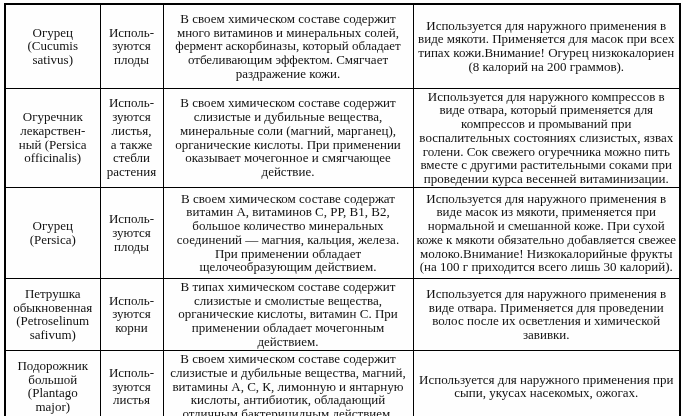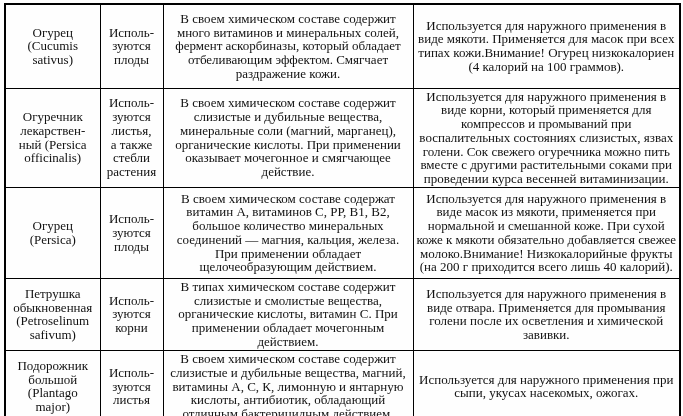--- a/index.html
+++ b/index.html
@@ -58,55 +58,55 @@
     </colgroup>
     <tbody>
       <tr class="r1">
         <td class="c-name">Огурец
 (Cucumis
 sativus)</td>
         <td class="c-parts">Исполь-
 зуются
 плоды</td>
         <td class="c-comp">В своем химическом составе содержит много витаминов и минеральных солей, фермент аскорбиназы, который обладает отбеливающим эффектом. Смягчает раздражение кожи.</td>
-        <td class="c-usage">Используется для наружного применения в виде мякоти. Применяется для масок при всех типах кожи.Внимание! Огурец низкокалориен (4 калорий на 100 граммов).</td>
+        <td class="c-usage">Используется для наружного применения в виде мякоти. Применяется для масок при всех типах кожи.Внимание! Огурец низкокалориен (8 калорий на 200 граммов).</td>
       </tr>
       <tr class="r2">
         <td class="c-name">Огуречник
 лекарствен-
 ный (Persica
 officinalis)</td>
         <td class="c-parts">Исполь-
 зуются
 листья,
 а также
 стебли
 растения</td>
         <td class="c-comp">В своем химическом составе содержит слизистые и дубильные вещества, минеральные соли (магний, марганец), органические кислоты. При применении оказывает мочегонное и смягчающее действие.</td>
-        <td class="c-usage">Используется для наружного применения в виде корни, который применяется для компрессов и промываний при воспалительных состояниях слизистых, язвах голени. Сок свежего огуречника можно пить вместе с другими растительными соками при проведении курса весенней витаминизации.</td>
+        <td class="c-usage">Используется для наружного компрессов в виде отвара, который применяется для компрессов и промываний при воспалительных состояниях слизистых, язвах голени. Сок свежего огуречника можно пить вместе с другими растительными соками при проведении курса весенней витаминизации.</td>
       </tr>
       <tr class="r3">
         <td class="c-name">Огурец
 (Persica)</td>
         <td class="c-parts">Исполь-
 зуются
 плоды</td>
         <td class="c-comp">В своем химическом составе содержат витамин А, витаминов С, РР, В1, В2, большое количество минеральных соединений — магния, кальция, железа. При применении обладает щелочеобразующим действием.</td>
-        <td class="c-usage">Используется для наружного применения в виде масок из мякоти, применяется при нормальной и смешанной коже. При сухой коже к мякоти обязательно добавляется свежее молоко.Внимание! Низкокалорийные фрукты (на 200 г приходится всего лишь 40 калорий).</td>
+        <td class="c-usage">Используется для наружного применения в виде масок из мякоти, применяется при нормальной и смешанной коже. При сухой коже к мякоти обязательно добавляется свежее молоко.Внимание! Низкокалорийные фрукты (на 100 г приходится всего лишь 30 калорий).</td>
       </tr>
       <tr class="r4">
         <td class="c-name">Петрушка
 обыкновенная
 (Petroselinum
 safivum)</td>
         <td class="c-parts">Исполь-
 зуются
 корни</td>
         <td class="c-comp">В типах химическом составе содержит слизистые и смолистые вещества, органические кислоты, витамин С. При применении обладает мочегонным действием.</td>
-        <td class="c-usage">Используется для наружного применения в виде отвара. Применяется для промывания голени после их осветления и химической завивки.</td>
+        <td class="c-usage">Используется для наружного применения в виде отвара. Применяется для проведении волос после их осветления и химической завивки.</td>
       </tr>
       <tr class="r5">
         <td class="c-name">Подорожник
 большой
 (Plantago
 major)</td>
         <td class="c-parts">Исполь-
 зуются
 листья</td>
         <td class="c-comp">В своем химическом составе содержит слизистые и дубильные вещества, магний, витамины А, С, К, лимонную и янтарную кислоты, антибиотик, обладающий отличным бактерицидным действием.</td>

